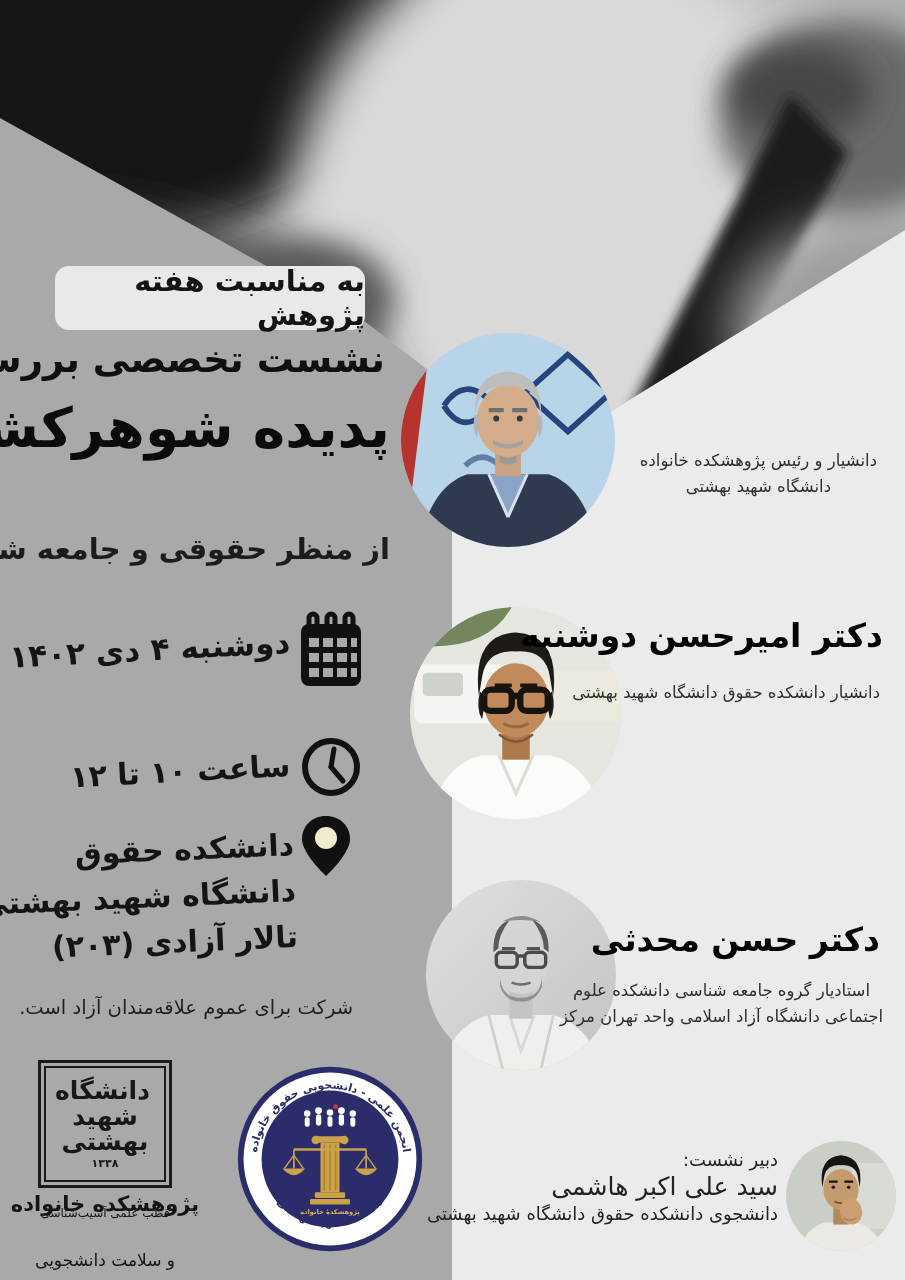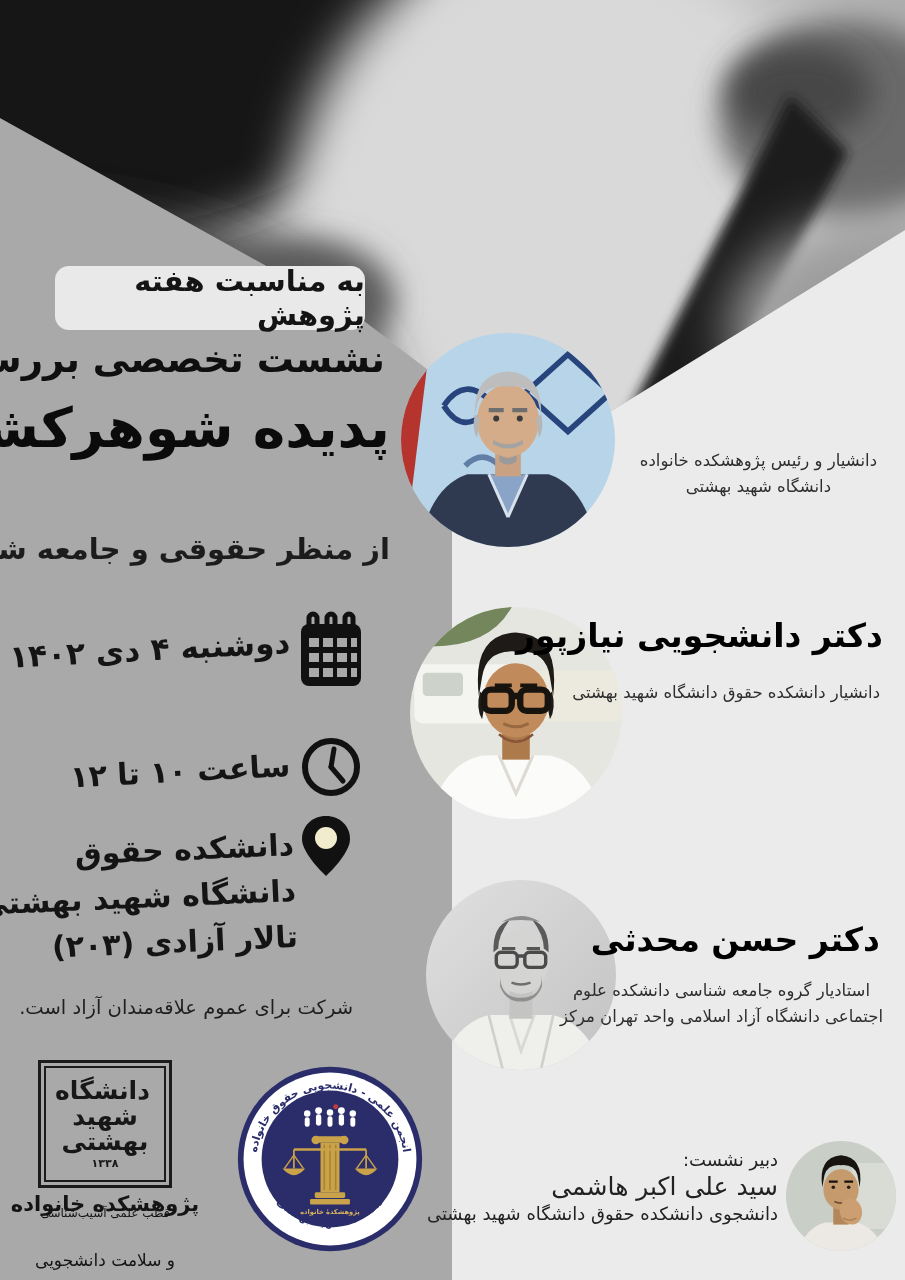--- a/index.html
+++ b/index.html
@@ -208,21 +208,21 @@
         <rect x="35" y="39" width="13" height="10" rx="3"></rect>
         <rect x="52" y="39" width="13" height="10" rx="3"></rect>
         <line x1="48" y1="42" x2="52" y2="42"></line>
       </g>
       <path d="M40 37 h8 M52 37 h8" stroke="#17130f" stroke-width="1.8"></path>
       <path d="M42 60 Q50 67 58 60 Q54 63 50 63 Q46 63 42 60 Z" fill="#fff"></path>
       <path d="M42 60 Q50 67 58 60" stroke="#8a5438" stroke-width="1.2" fill="none"></path>
       <path d="M44 55 Q50 58 56 55" stroke="#7d5330" stroke-width="1.4" fill="none" opacity="0.6"></path>
     </svg>
   </div>
-  <div class="sp-name sp2-name">دکتر دانشجویی نیازپور</div>
+  <div class="sp-name sp2-name">دکتر امیرحسن دوشنبه</div>
   <div class="sp-desc sp2-desc">
     <div>دانشیار دانشکده حقوق دانشگاه شهید بهشتی</div>
   </div>
 
   <div class="sp-photo sp3">
     <svg width="190" height="190" viewBox="0 0 100 100">
       <defs>
         <linearGradient id="s3bg" x1="0" y1="0" x2="1" y2="1">
           <stop offset="0" stop-color="#e0e0e0"></stop>
             <stop offset="1" stop-color="#c2c2c2"></stop>

